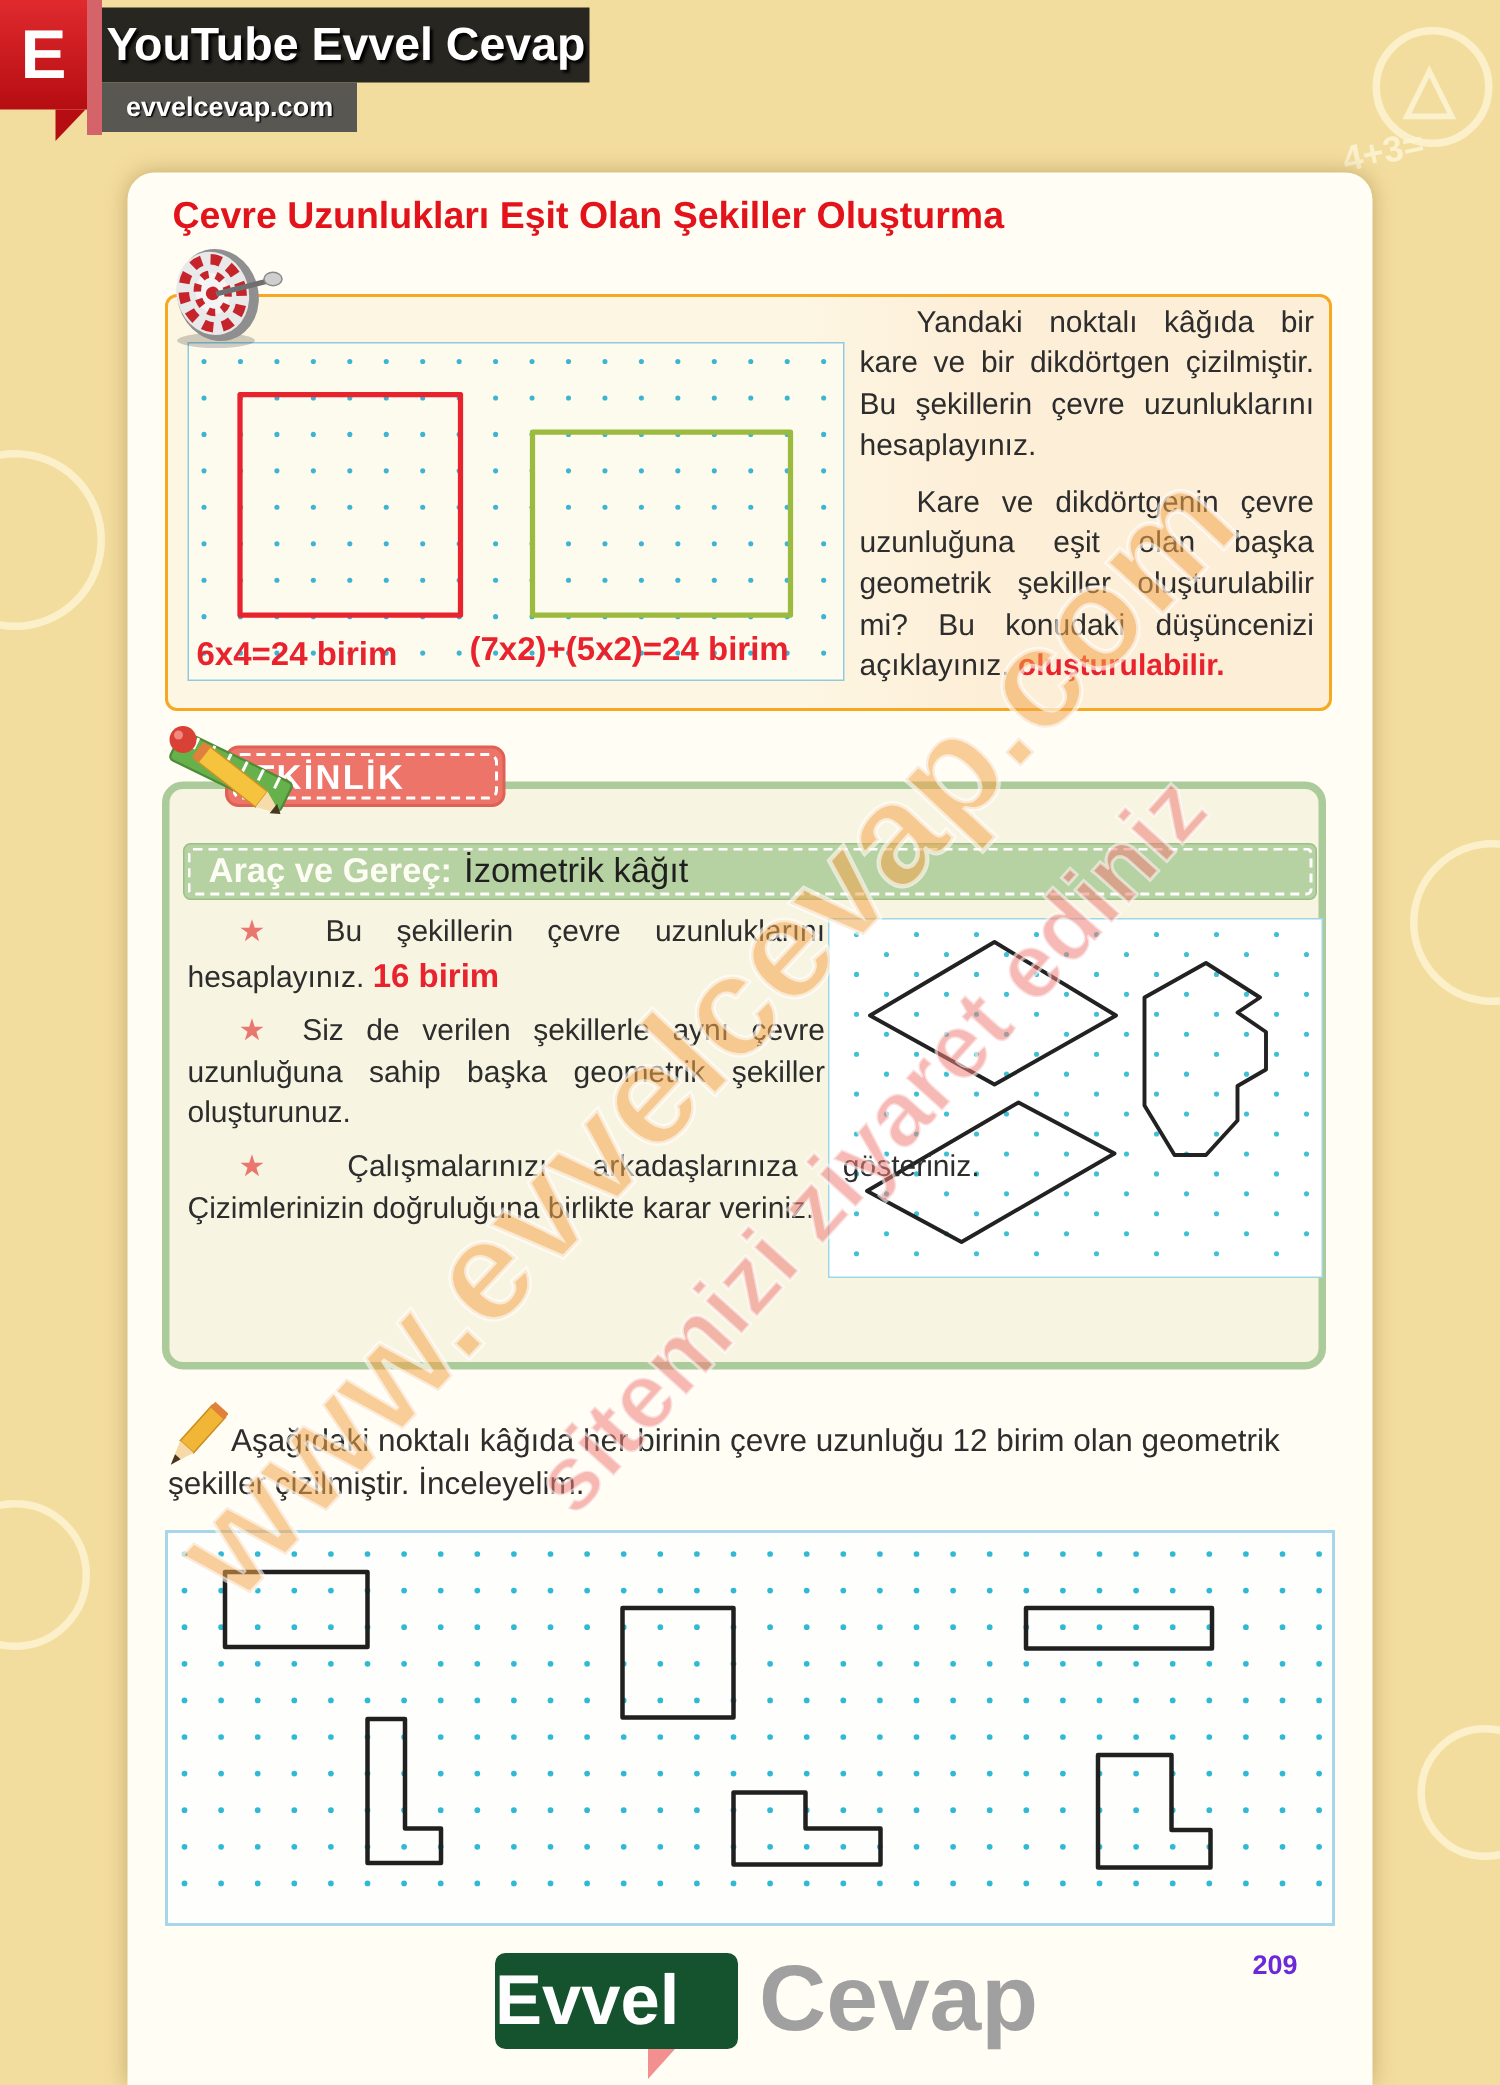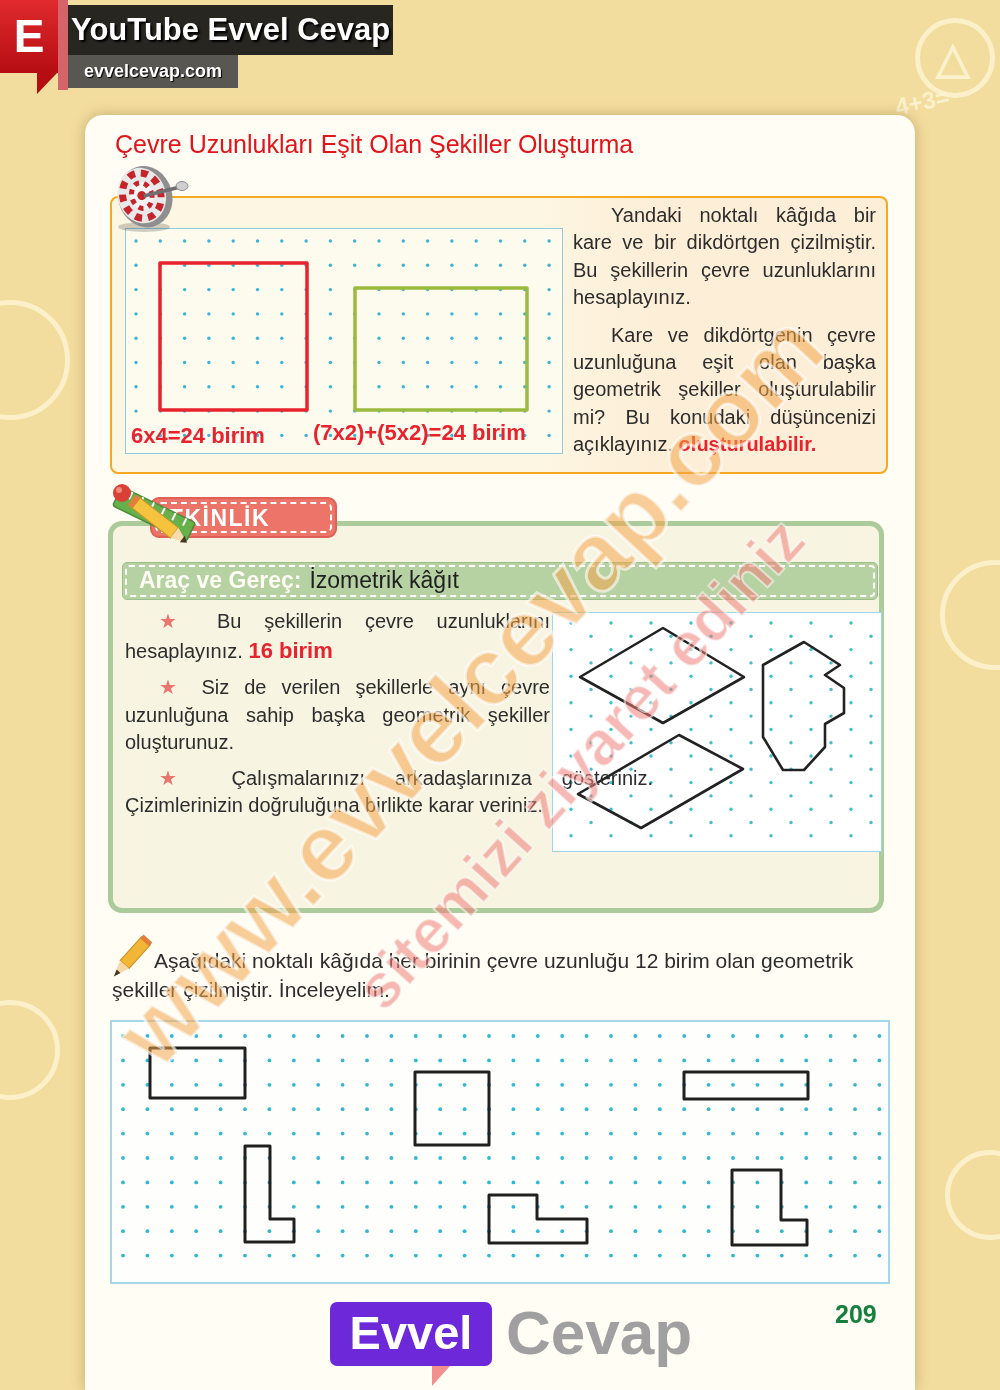--- a/index.html
+++ b/index.html
@@ -19,21 +19,21 @@
   .yt-bar{position:absolute;left:68px;top:5px;height:50px;background:rgba(24,24,24,0.93);
     color:#fff;font-size:31px;font-weight:bold;line-height:50px;padding:0 3px;
     text-shadow:2px 2px 2px #000;z-index:18;white-space:nowrap;}
   .site-bar{position:absolute;left:68px;top:55px;height:33px;background:rgba(72,72,72,0.9);
     color:#fff;font-size:18px;font-weight:bold;line-height:33px;padding:0 16px;
     text-shadow:1px 1px 1px #000;z-index:18;white-space:nowrap;}
   
   .card{position:absolute;left:85px;top:115px;width:830px;height:1275px;background:#fffdf4;
     border-radius:18px 18px 0 0;box-shadow:0 0 14px rgba(110,80,20,0.35);}
   .page-title{position:absolute;left:115px;top:130px;width:770px;color:#e2131b;
-    font-size:25px;font-weight:normal;}
+    font-size:25px;font-weight:bold;}
   
   .intro-box{position:absolute;left:110px;top:196px;width:778px;height:278px;
     border:2.5px solid #f6a820;border-radius:8px;
     background:linear-gradient(90deg,#fdf6e2 55%,#fdeed7 70%);}
   .gridpanel{position:absolute;background:#fdfbee;border:1.5px solid #90cade;}
   #grid-top{left:125px;top:228px;width:438px;height:226px;}
   .grid-label{position:absolute;color:#e8232e;font-size:22px;font-weight:bold;white-space:nowrap;z-index:5;}
   #label-square{left:131px;top:423px;}
   #label-rect{left:313px;top:420px;}
   .intro-text{position:absolute;left:573px;top:202px;width:303px;height:266px;
@@ -57,27 +57,27 @@
     color:#2d2d2d;text-align:justify;z-index:3;}
   .bullets p{margin:0 0 8px 0;text-indent:1.7em;}
   .bullets p.wide{width:528px;}
   .star{color:#e9766f;font-size:20px;}
   #grid-iso{left:552px;top:612px;width:330px;height:240px;background:#fff;border:1.5px solid #9fd6e8;}
   
   .bottom-para{position:absolute;left:112px;top:946px;width:780px;font-size:21px;line-height:1.4;
     color:#2d2d2d;text-indent:42px;}
   #grid-bottom{left:110px;top:1020px;width:780px;height:264px;background:#fefefc;border:2px solid #a6d6ea;}
   
-  .logo-bubble{position:absolute;left:330px;top:1302px;width:162px;height:64px;background:#6d28d9;
-    border-radius:7px;color:#fff;font-size:47px;font-weight:bold;text-align:center;line-height:62px;}
+  .logo-bubble{position:absolute;left:330px;top:1302px;width:162px;height:64px;background:#14532d;
+    border-radius:7px;color:#fff;font-size:47px;font-weight:bold;line-height:62px;}
   .logo-tail{position:absolute;left:432px;top:1366px;width:0;height:0;
     border-top:20px solid #f29090;border-right:18px solid transparent;}
   .logo-gray{position:absolute;left:506px;top:1302px;font-size:62px;font-weight:bold;
     color:#a0a0a0;line-height:62px;}
-  .page-num{position:absolute;left:835px;top:1300px;font-size:25px;font-weight:bold;color:#15803d;text-align:center;}
+  .page-num{position:absolute;left:835px;top:1300px;font-size:18px;font-weight:bold;color:#6d28d9;text-align:center;}
   
   .wm{position:absolute;pointer-events:none;z-index:40;font-weight:bold;text-align:center;white-space:nowrap;}
   #wm1{left:-180px;top:635px;width:1300px;font-size:96px;color:rgba(243,166,77,0.55);
     transform:rotate(-47deg);-webkit-text-stroke:3px rgba(255,255,255,0.6);}
   #wm2{left:130px;top:728px;width:900px;font-size:62px;color:rgba(238,128,120,0.55);
     transform:rotate(-48deg);-webkit-text-stroke:2px rgba(255,255,255,0.55);}
   .icon-abs{position:absolute;z-index:7;}
 </style>
 </head>
 <body>

